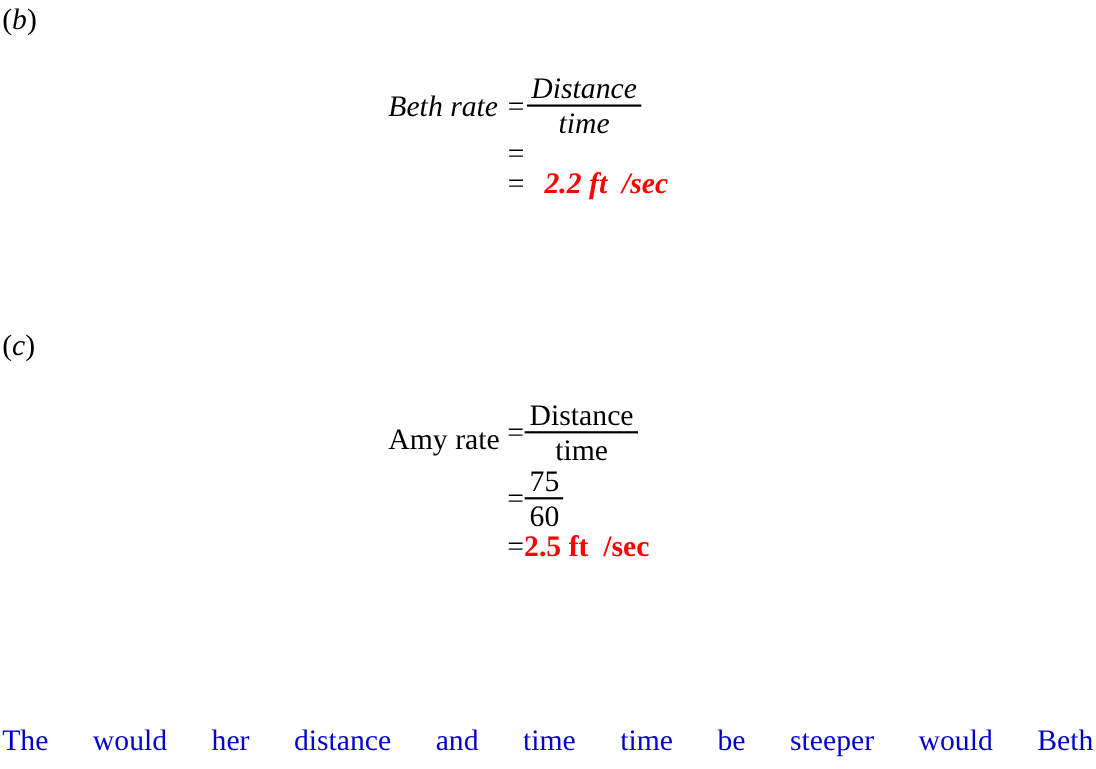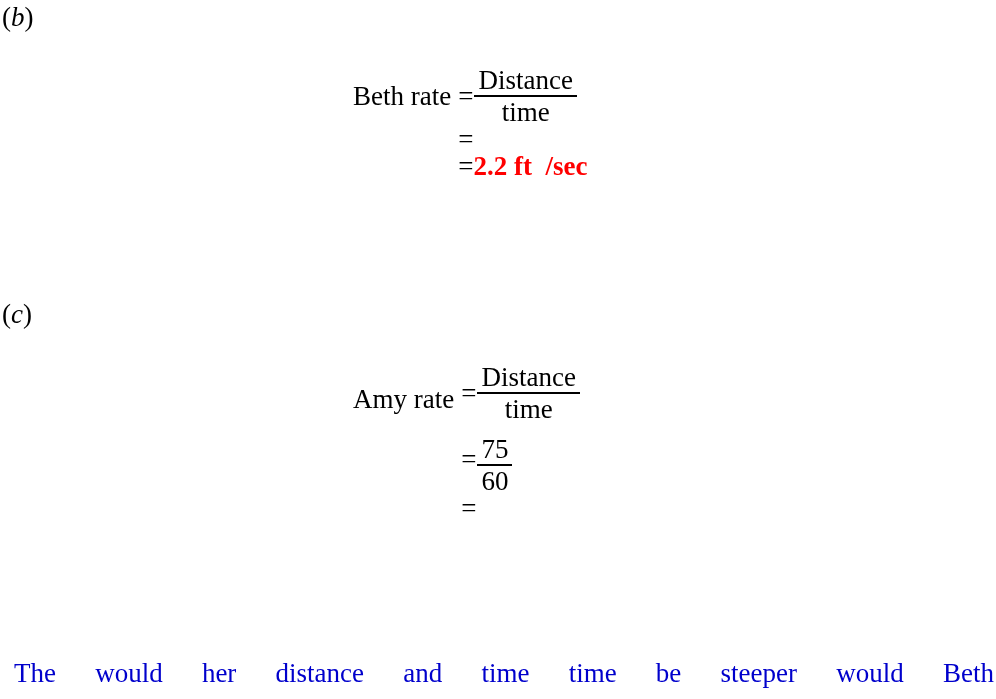--- a/index.html
+++ b/index.html
@@ -93,78 +93,78 @@
     text-justify: inter-word;
     white-space: pre-wrap;
   }
   .explanation .ln {
     display: block;
     white-space: nowrap;
   }
   .explanation .ln-justified {
     display: flex;
     justify-content: space-between;
-    margin-left: 12px;
   }
 </style>
 </head>
 <body>
 
 <div class="part-label" style="left:2px; top:4px;">
   <span class="paren">(</span><span>b</span><span class="paren">)</span>
 </div>
 
-<div class="eqblock" style="left:353px; top:66px;">
+<div class="eqblock" style="left:353px; top:66px;font-style:italic;">
 
   <span class="eq-lhs row-1" style="grid-row:1;">Beth rate</span>
   <span class="eq-rel row-1" style="grid-row:1;">=</span>
   <span class="eq-rhs row-1" style="grid-row:1;">
     <span class="frac">
       <span class="num">Distance</span>
       <span class="bar"></span>
       <span class="den">time</span>
     </span>
   </span>
 
   <span class="eq-lhs row-2" style="grid-row:2;"></span>
   <span class="eq-rel row-2" style="grid-row:2;">=</span>
 
   <span class="eq-lhs row-3" style="grid-row:3;"></span>
   <span class="eq-rel row-3" style="grid-row:3;">=</span>
-  <span class="eq-rhs row-3 answer" style="grid-row:3;"><span>2.2</span>&nbsp;<span>ft</span>&nbsp;&nbsp;<span>/sec</span></span>
+  <span class="eq-rhs row-3 answer" style="grid-row:3;margin-left:17px;"><span>2.2</span>&nbsp;<span>ft</span>&nbsp;&nbsp;<span>/sec</span></span>
 </div>
 
 <div class="part-label" style="left:2px; top:301px;">
   <span class="paren">(</span><span>c</span><span class="paren">)</span>
 </div>
 
 <div class="eqblock" style="left:353px; top:363px;">
 
   <span class="eq-lhs row-1" style="grid-row:1;margin-top:13px;">Amy rate</span>
   <span class="eq-rel row-1" style="grid-row:1;">=</span>
   <span class="eq-rhs row-1" style="grid-row:1;">
     <span class="frac">
       <span class="num">Distance</span>
       <span class="bar"></span>
       <span class="den">time</span>
     </span>
   </span>
 
   <span class="eq-lhs row-2" style="grid-row:2;"></span>
   <span class="eq-rel row-2" style="grid-row:2;">=</span>
-  <span class="eq-rhs row-2" style="grid-row:2;margin-top:12px;">
+  <span class="eq-rhs row-2" style="grid-row:2;">
     <span class="frac">
       <span class="num">75</span>
       <span class="bar"></span>
       <span class="den">60</span>
     </span>
   </span>
 
   <span class="eq-lhs row-3" style="grid-row:3;"></span>
   <span class="eq-rel row-3" style="grid-row:3;">=</span>
+  <span class="eq-rhs row-3 answer" style="grid-row:3;"><span>2.5</span>&nbsp;<span>ft</span>&nbsp;&nbsp;<span>/sec</span></span>
 </div>
 
 <div class="explanation" style="left:2px; top:586px; width:992px;">
   <span class="ln ln-justified" id="exp-line-1">
       <span>The</span>
       <span>would</span>
       <span>her</span>
       <span>distance</span>
       <span>and</span>
       <span>time</span>

